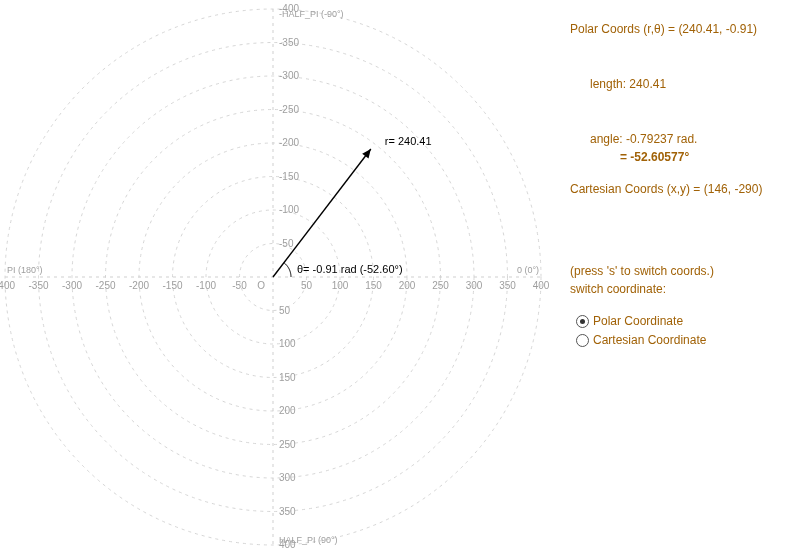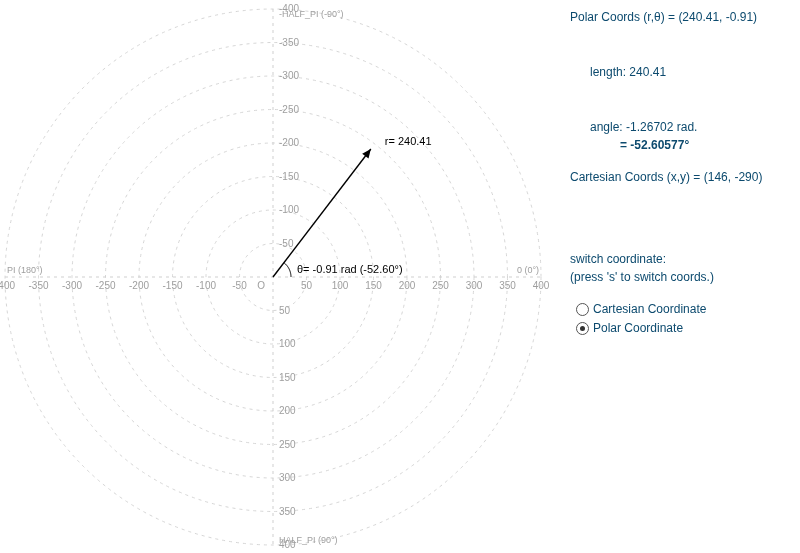--- a/index.html
+++ b/index.html
@@ -23,22 +23,22 @@
     width: 560px;
     height: 553px;
     flex: 0 0 560px;
   }
   .plot svg {
     position: absolute;
     top: 0; left: 0;
   }
   .side {
     flex: 1;
-    padding: 8px 6px 0 10px;
-    color: #0c4a6e;
+    padding: 20px 6px 0 10px;
+    color: #a16207;
     font-size: 12px;
     line-height: 1.5;
   }
   .side .block { margin-bottom: 14px; }
   .side .indent1 { padding-left: 20px; margin-top: 37px; }
   .side .indent2 { padding-left: 50px; font-weight: bold; }
   .radio-row {
     display: flex;
     align-items: center;
     gap: 4px;
@@ -121,33 +121,33 @@
         <polygon points="370.82,149.02999999999997 362.1764351460305,153.75110014882358 368.5322422186317,158.60946576452926" fill="#000"></polygon>
         <polyline points="291,277 290.98682991082234,276.31155990881797 290.94733891565033,275.62412724179086 290.88158480336494,274.9387079488663 290.789663794802,274.25630503373446 290.67171040194813,273.5779170860895 290.5278972311037,272.9045368203501 290.35843473030025,272.23714962297726 290.1635708813432,271.57673211051616 289.94359083692905,270.92425070047045 289.6988165033691,270.28066019710207 289.42960606953017,269.64690239422475 289.1363534826813,269.0239046970363 288.8194878720136,268.4125787650067 288.47947292067715,267.8138191778072 288.1168061872531,267.22850212623325 287.7320183776548,266.6574841300368 287.32567256852315,266.1016007845435 286.8983633832518,265.56166553789035 286.4507161218492,265.0384685006716 285.9833858459102,264.532775289736 285.4970564200358,264.04532590782605 284.9924395111047,263.5768336607008 284.47027354686037,263.12798411332386 283.93132263533784,262.6994340866471" fill="none" stroke="#000" stroke-width="1"></polyline>
         <text x="384.82" y="145.02999999999997" text-anchor="start" class="anno">r= 240.41</text>
         <text x="297" y="273" text-anchor="start" class="anno">θ= -0.91 rad (-52.60°)</text>
       </svg>
   </div>
   <div class="side">
     <div class="block">
       <div>Polar Coords (r,θ) = (240.41, -0.91)</div>
       <div class="indent1">length: 240.41</div>
-      <div class="indent1">angle: -1.26702 rad.</div>
+      <div class="indent1">angle: -0.79237 rad.</div>
       <div class="indent2">= -52.60577°</div>
     </div>
     <div class="block">
       <div>Cartesian Coords (x,y) = (146, -290)</div>
     </div>
     <div style="height:50px"></div>
     <div class="block">
+      <div>(press 's' to switch coords.)</div>
       <div>switch coordinate:</div>
-      <div>(press 's' to switch coords.)</div>
+    </div>
+    <div class="radio-row">
+      <span class="radio checked"></span>
+      <span>Polar Coordinate</span>
     </div>
     <div class="radio-row">
       <span class="radio"></span>
       <span>Cartesian Coordinate</span>
     </div>
-    <div class="radio-row">
-      <span class="radio checked"></span>
-      <span>Polar Coordinate</span>
-    </div>
   </div>
 </div>
 
 </body></html>

